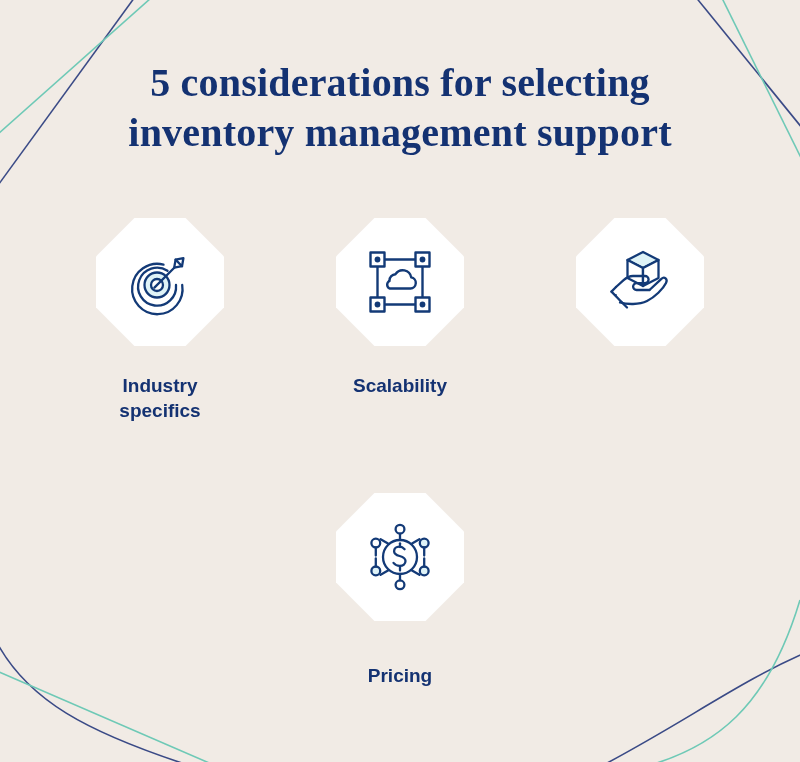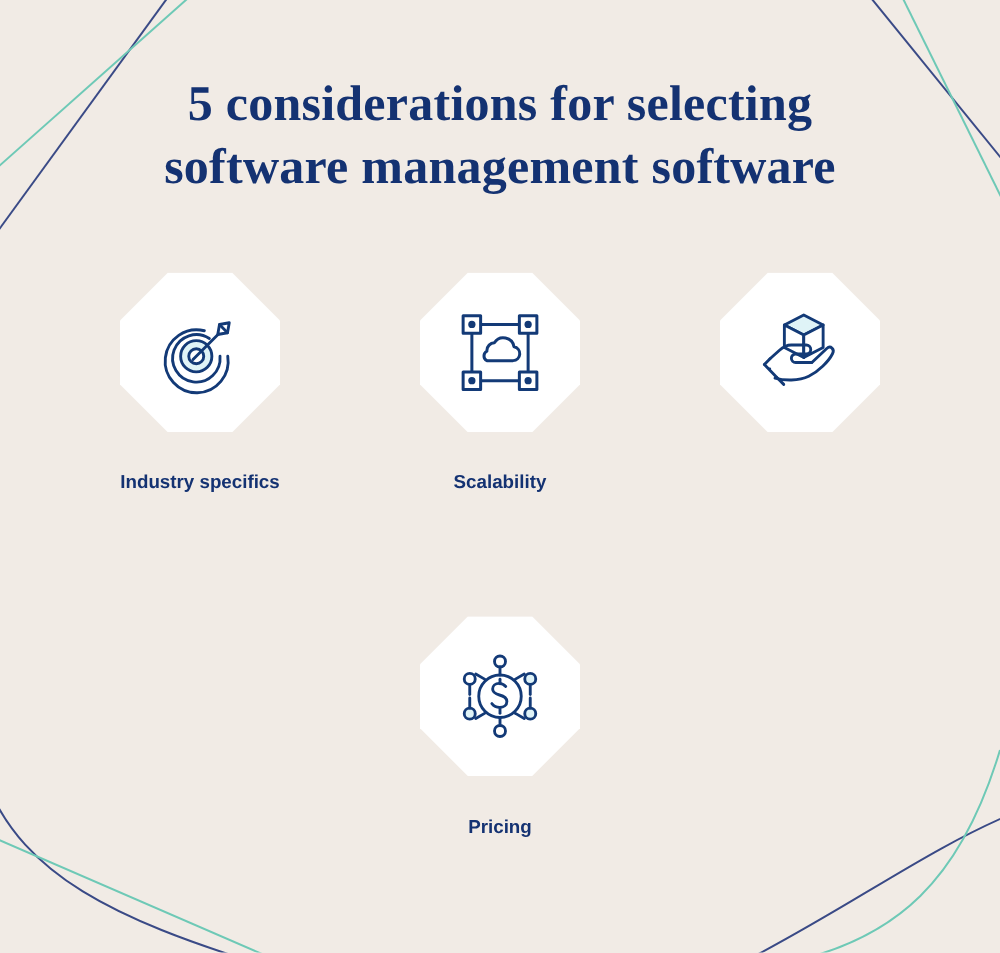--- a/index.html
+++ b/index.html
@@ -81,27 +81,27 @@
     align-items: center;
     justify-content: center;
     filter: drop-shadow(2px 4px 7px rgba(120, 100, 90, 0.16));
   }
   .octagon svg { display: block; }
 
   .item-label {
     margin-top: 27px;
     font-family: "Liberation Sans", sans-serif;
     font-weight: bold;
-    font-size: 15px;
+    font-size: 19px;
     line-height: 25px;
     color: #143272;
     text-align: center;
     max-width: 150px;
   }
-  .row-bottom .item-label { margin-top: 28px; }
+  .row-bottom .item-label { margin-top: 42px; }
 </style>
 </head>
 <body>
 
 <div id="infographic">
 
   <svg id="decor-layer" viewBox="0 0 800 762" width="800" height="762" fill="none" xmlns="http://www.w3.org/2000/svg">
 
     <path d="M140 -10 L-20 210" stroke="#3a4a86" stroke-width="1.6"></path>
     <path d="M160 -10 L-20 150" stroke="#6ec9b6" stroke-width="1.6"></path>
@@ -113,21 +113,21 @@
     <path d="M-10 668 L230 772" stroke="#6ec9b6" stroke-width="1.6"></path>
 
     <path d="M590 772 C 680 726, 740 680, 812 650" stroke="#3a4a86" stroke-width="1.6"></path>
     <path d="M620 772 C 720 754, 770 700, 800 600" stroke="#6ec9b6" stroke-width="1.6"></path>
   </svg>
 
   <div id="content">
 
     <div class="title-block">
       <div class="title-line">5 considerations for selecting</div>
-      <div class="title-line">software management software</div>
+      <div class="title-line">inventory management support</div>
     </div>
 
     <div class="row row-top">
 
       <div class="item">
         <div class="octagon">
           <svg width="74" height="74" viewBox="0 0 74 74" fill="none" xmlns="http://www.w3.org/2000/svg">
             <g stroke="#133a77" stroke-width="2.3" stroke-linecap="round" stroke-linejoin="round">
               <circle cx="34" cy="40" r="12.5" fill="#dff3f7"></circle>
               <circle cx="34" cy="40" r="6" fill="#ffffff"></circle>

